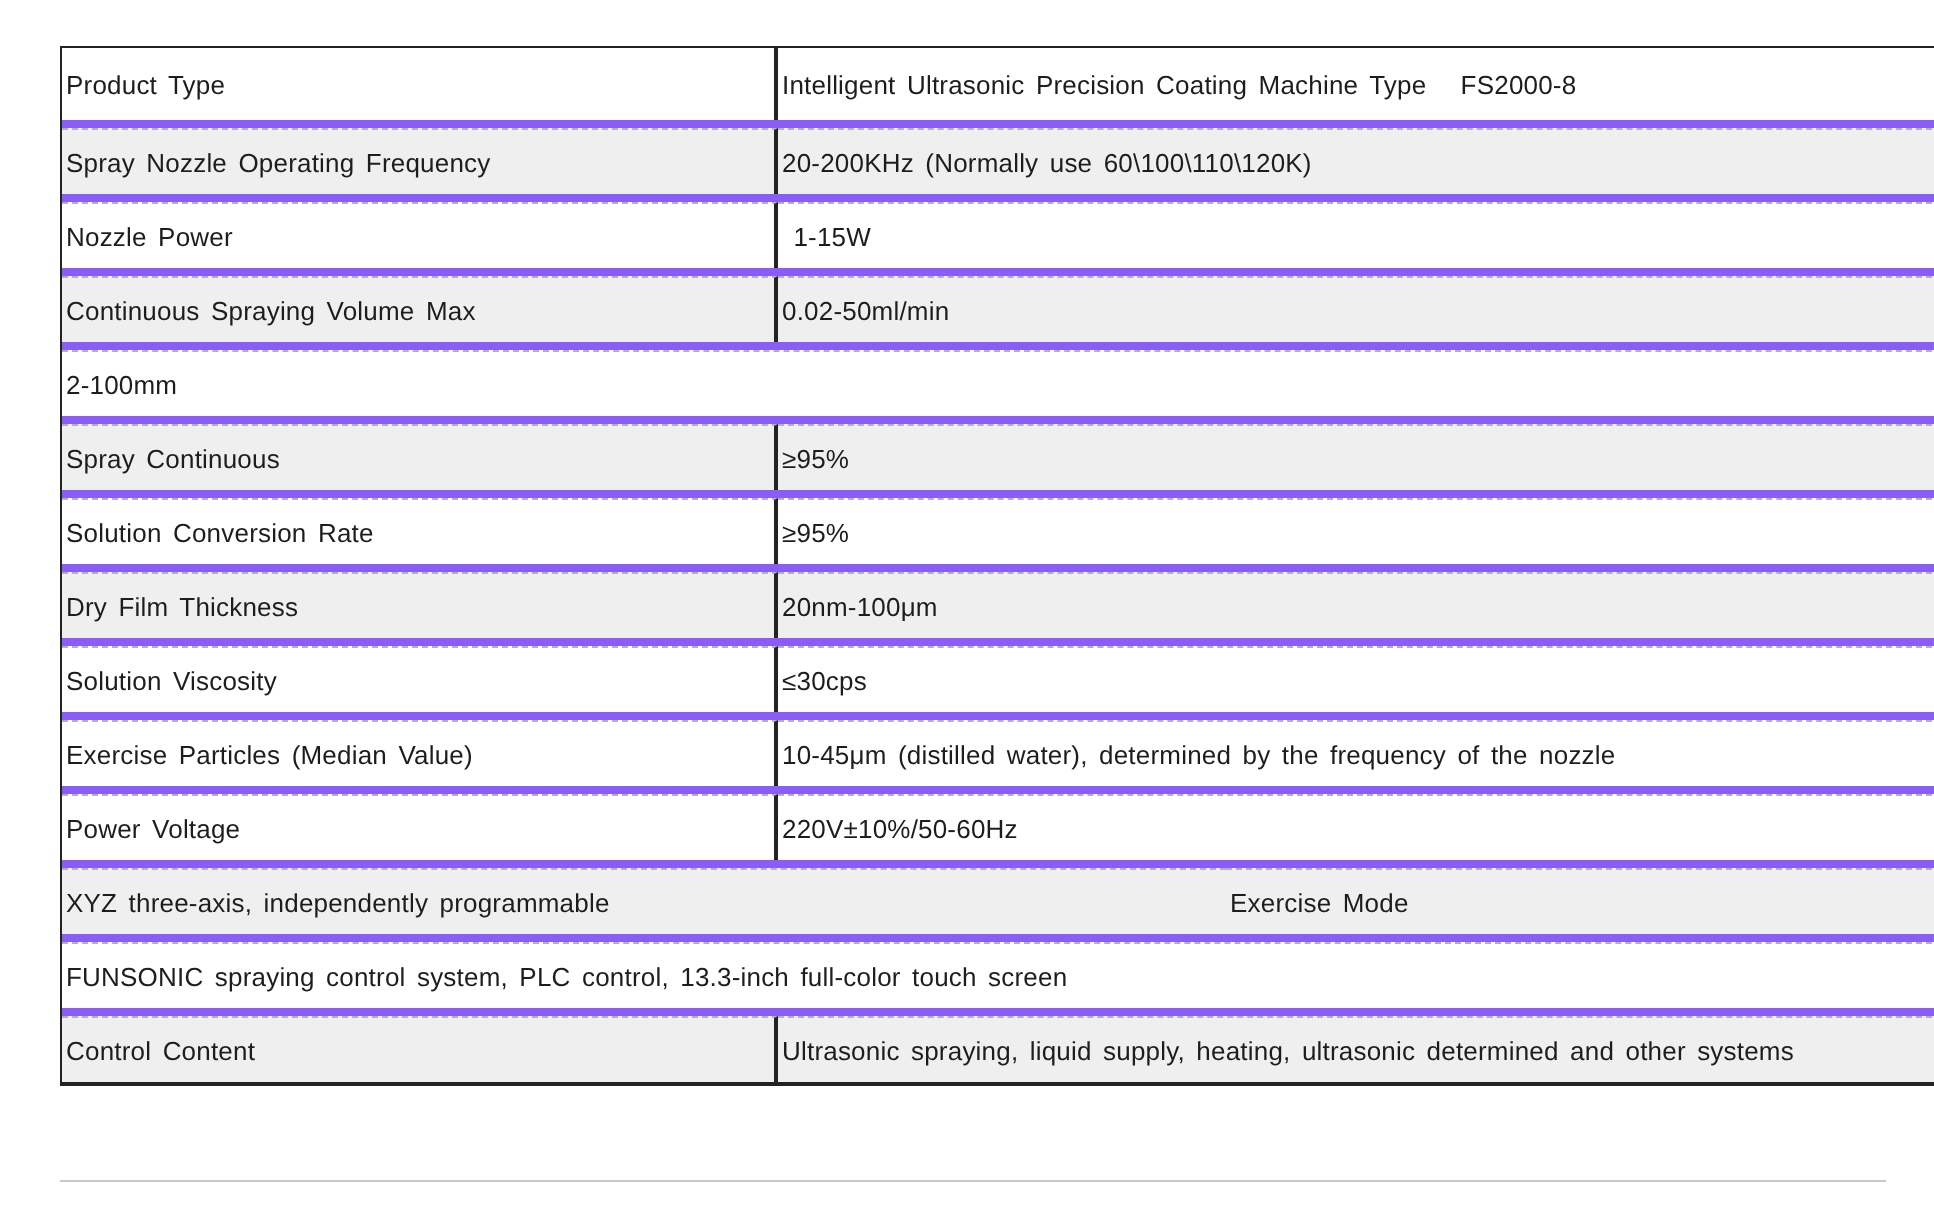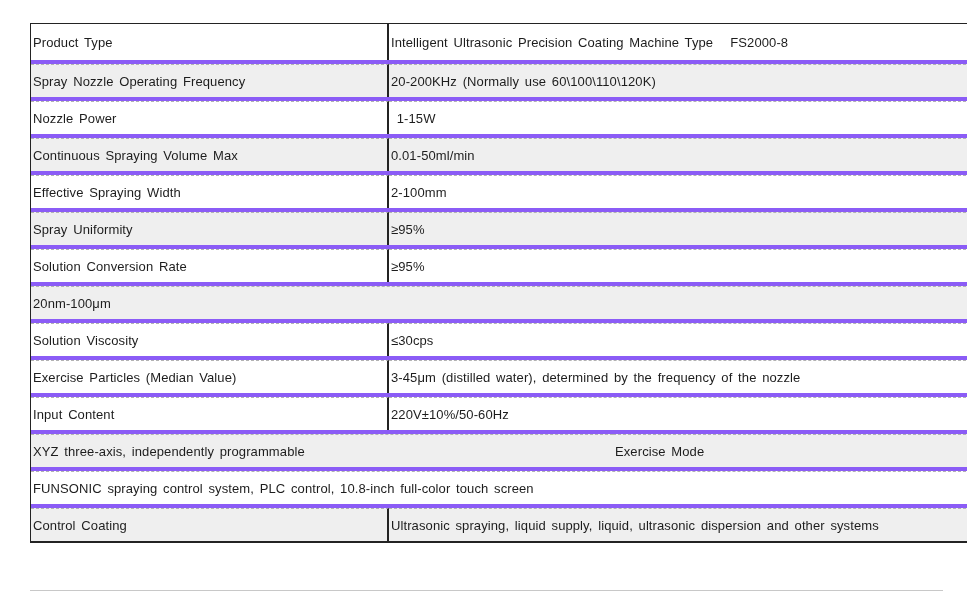--- a/index.html
+++ b/index.html
@@ -104,103 +104,103 @@
     <div class="cell value-cell">
       <span> 1-15W</span>
     </div>
   </div>
 
   <div class="row shaded">
     <div class="cell label-cell">
       <span>Continuous Spraying Volume Max</span>
     </div>
     <div class="cell value-cell">
-      <span>0.01-50ml/min</span>
-    </div>
-  </div>
-
-  <div class="row">
-    <div class="cell label-cell">
-      <span>Effective Spraying Width</span>
-    </div>
+      <span>0.02-50ml/min</span>
+    </div>
+  </div>
+
+  <div class="row">
     <div class="cell value-cell">
       <span>2-100mm</span>
     </div>
   </div>
 
   <div class="row shaded">
     <div class="cell label-cell">
-      <span>Spray Uniformity</span>
+      <span>Spray Continuous</span>
     </div>
     <div class="cell value-cell">
       <span>≥95%</span>
     </div>
   </div>
 
   <div class="row">
     <div class="cell label-cell">
       <span>Solution Conversion Rate</span>
     </div>
     <div class="cell value-cell">
       <span>≥95%</span>
     </div>
   </div>
 
   <div class="row shaded">
+    <div class="cell label-cell">
+      <span>Dry Film Thickness</span>
+    </div>
     <div class="cell value-cell">
       <span>20nm-100μm</span>
     </div>
   </div>
 
   <div class="row">
     <div class="cell label-cell">
       <span>Solution Viscosity</span>
     </div>
     <div class="cell value-cell">
       <span>≤30cps</span>
     </div>
   </div>
 
 
   <div class="row">
     <div class="cell label-cell">
       <span>Exercise Particles (Median Value)</span>
     </div>
     <div class="cell value-cell">
-      <span>3-45μm (distilled water), determined by the frequency of the nozzle</span>
-    </div>
-  </div>
-
-
-  <div class="row">
-    <div class="cell label-cell">
-      <span>Input Content</span>
+      <span>10-45μm (distilled water), determined by the frequency of the nozzle</span>
+    </div>
+  </div>
+
+
+  <div class="row">
+    <div class="cell label-cell">
+      <span>Power Voltage</span>
     </div>
     <div class="cell value-cell">
       <span>220V±10%/50-60Hz</span>
     </div>
   </div>
 
   <div class="row shaded">
     <div class="cell value-cell">
       <span>XYZ three-axis, independently programmable</span>
     </div>
     <div class="cell label-cell">
       <span>Exercise Mode</span>
     </div>
   </div>
 
   <div class="row">
     <div class="cell value-cell">
-      <span>FUNSONIC spraying control system, PLC control, 10.8-inch full-color touch screen</span>
-    </div>
-  </div>
-
-  <div class="row shaded">
-    <div class="cell label-cell">
-      <span>Control Coating</span>
-    </div>
-    <div class="cell value-cell">
-      <span>Ultrasonic spraying, liquid supply, liquid, ultrasonic dispersion and other systems</span>
+      <span>FUNSONIC spraying control system, PLC control, 13.3-inch full-color touch screen</span>
+    </div>
+  </div>
+
+  <div class="row shaded">
+    <div class="cell label-cell">
+      <span>Control Content</span>
+    </div>
+    <div class="cell value-cell">
+      <span>Ultrasonic spraying, liquid supply, heating, ultrasonic determined and other systems</span>
     </div>
   </div>
 </div>
 <div class="table-outer-bottom-line"></div>
 
 </body></html>

